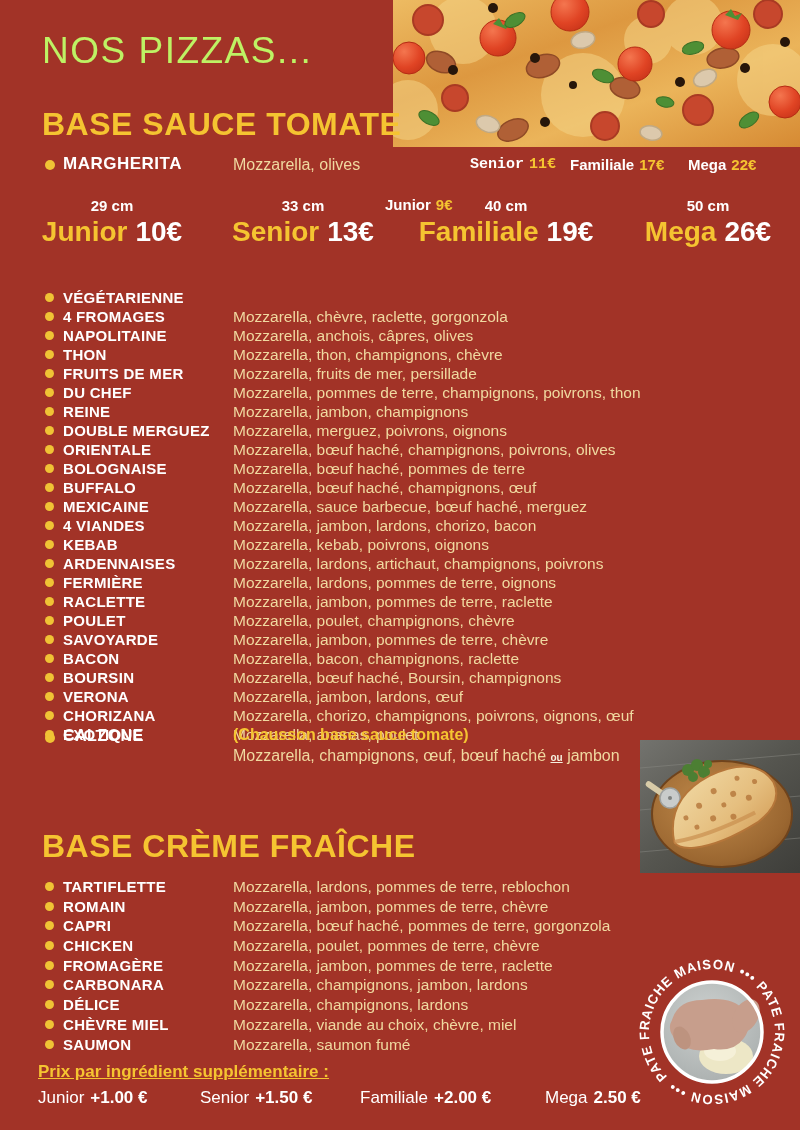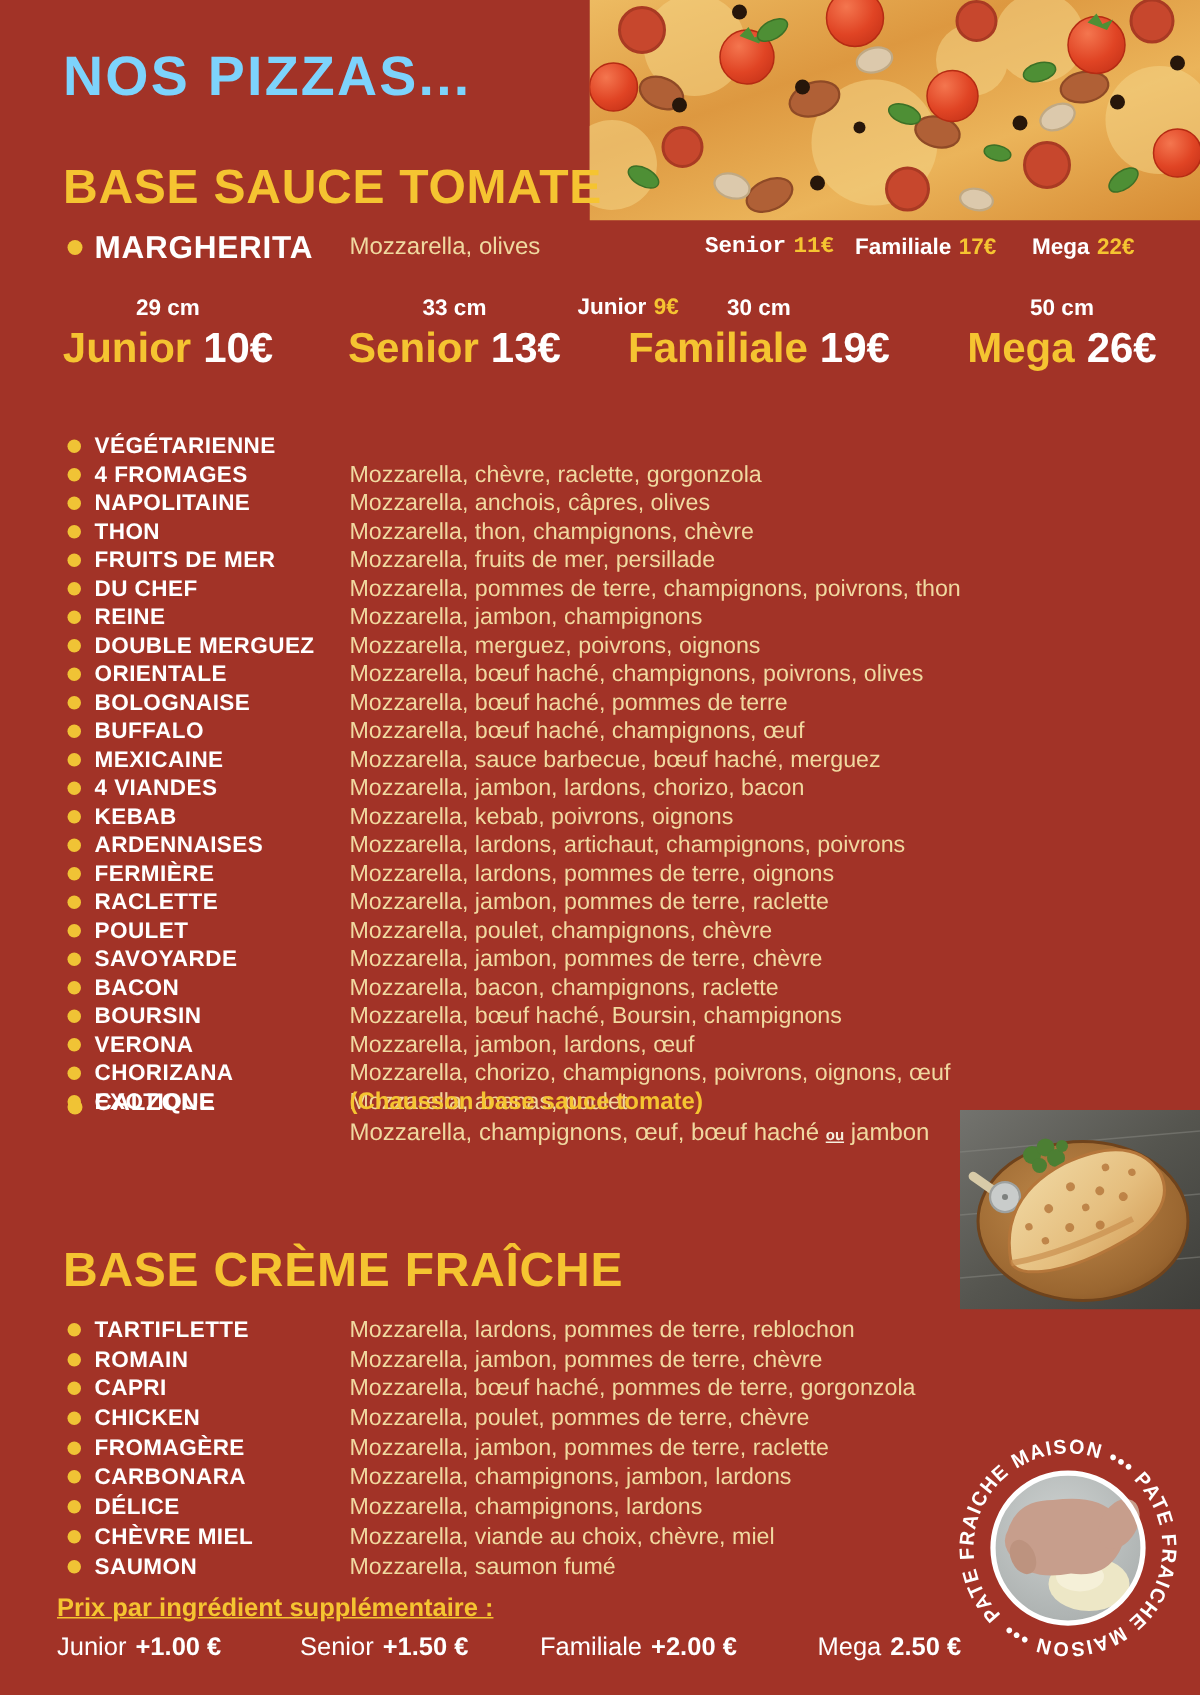--- a/index.html
+++ b/index.html
@@ -1,36 +1,36 @@
 <!DOCTYPE html>
 <html><head>
 <meta charset="utf-8">
 <title>Nos Pizzas</title>
 <style>
   html,body{margin:0;padding:0;}
   body{width:800px;height:1130px;font-family:"Liberation Sans","DejaVu Sans",sans-serif;}
   #page{position:relative;width:800px;height:1130px;background:#A23327;overflow:hidden;}
 
   
-  .page-title{position:absolute;left:42px;top:30px;font-size:37px;font-weight:700;
-    color:#7dd3fc;letter-spacing:1.5px;white-space:nowrap;}
+  .page-title{position:absolute;left:42px;top:30px;font-size:37px;font-weight:400;
+    color:#bef264;letter-spacing:1.5px;white-space:nowrap;}
   .section-heading{position:absolute;font-size:32px;font-weight:800;color:#F5C431;
     letter-spacing:.5px;white-space:nowrap;}
   #sauce-heading{left:42px;top:106px;}
   #creme-heading{left:42px;top:828px;}
 
   
   .pizza-photo{position:absolute;left:393px;top:0;width:407px;height:147px;}
   .calzone-photo{position:absolute;left:640px;top:740px;width:160px;height:133px;}
   .stamp{position:absolute;left:622px;top:942px;width:180px;height:180px;}
 
   
   .margherita-row{position:absolute;left:0;top:154px;width:800px;height:24px;}
   .m-bullet{position:absolute;left:45px;top:6px;width:10px;height:10px;border-radius:50%;background:#F0C335;}
-  .m-name{position:absolute;left:63px;top:0;font-size:21px;font-weight:800;color:#FFFFFF;letter-spacing:.5px;}
+  .m-name{position:absolute;left:63px;top:0;font-size:17px;font-weight:800;color:#FFFFFF;letter-spacing:.5px;}
   .m-ingredients{position:absolute;left:233px;top:2px;font-size:16px;color:#F0D9A0;}
   .m-prices{position:absolute;left:0;top:2px;width:800px;height:20px;}
   .price-pair{position:absolute;top:0;font-size:15px;font-weight:700;color:#FFFFFF;white-space:nowrap;}
   .price-pair:nth-of-type(1){left:385px;margin-top:40px;}
   .price-pair:nth-of-type(2){left:470px;font-family:Liberation Mono, monospace;}
   .price-pair:nth-of-type(3){left:570px;}
   .price-pair:nth-of-type(4){left:688px;}
   .pp-price{color:#F5C431;margin-left:5px;}
 
   
@@ -184,21 +184,21 @@
         <span class="size-cm">29 cm</span>
         <span class="size-main"><span class="size-label">Junior</span><span class="size-price">10€</span></span>
       </div>
 
       <div class="size-col">
         <span class="size-cm">33 cm</span>
         <span class="size-main"><span class="size-label">Senior</span><span class="size-price">13€</span></span>
       </div>
 
       <div class="size-col">
-        <span class="size-cm">30 cm</span>
+        <span class="size-cm">40 cm</span>
         <span class="size-main"><span class="size-label">Familiale</span><span class="size-price">19€</span></span>
       </div>
 
       <div class="size-col">
         <span class="size-cm">50 cm</span>
         <span class="size-main"><span class="size-label">Mega</span><span class="size-price">26€</span></span>
       </div>
     </div>
 
   <div class="menu-list" id="sauce-list">

